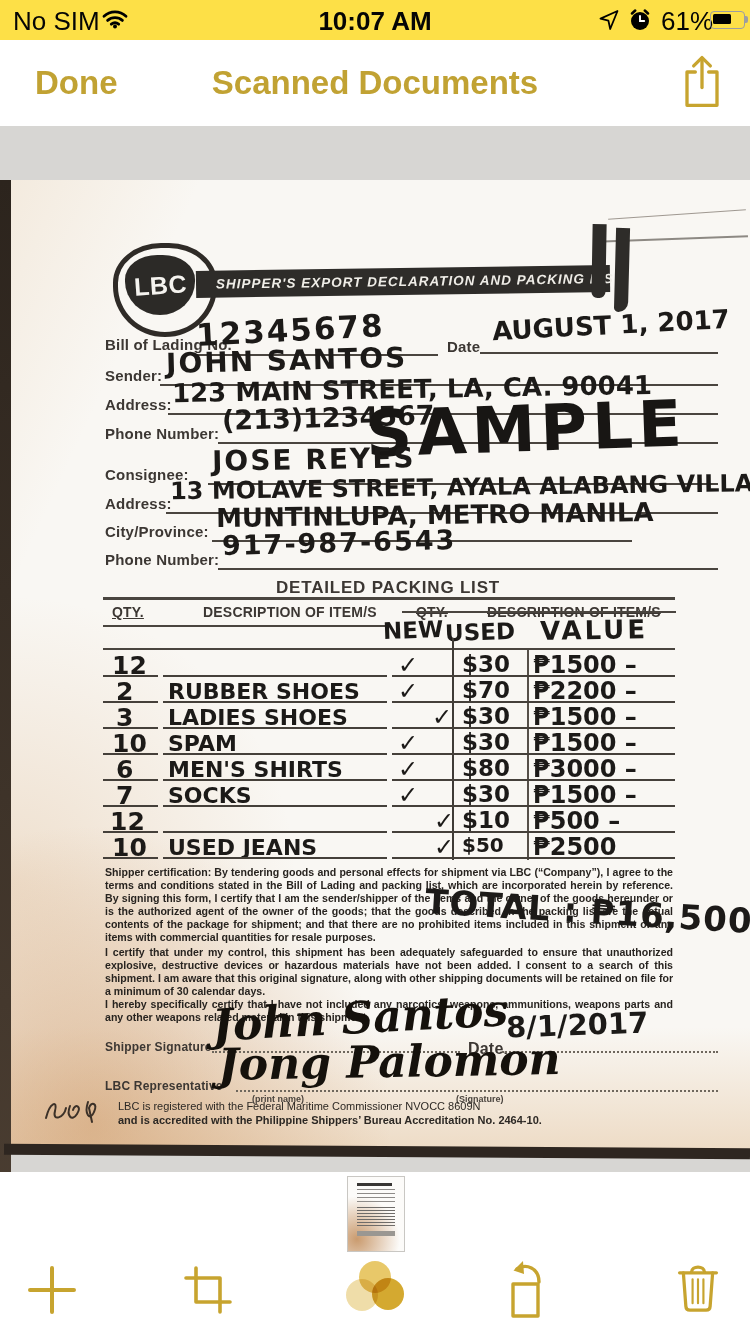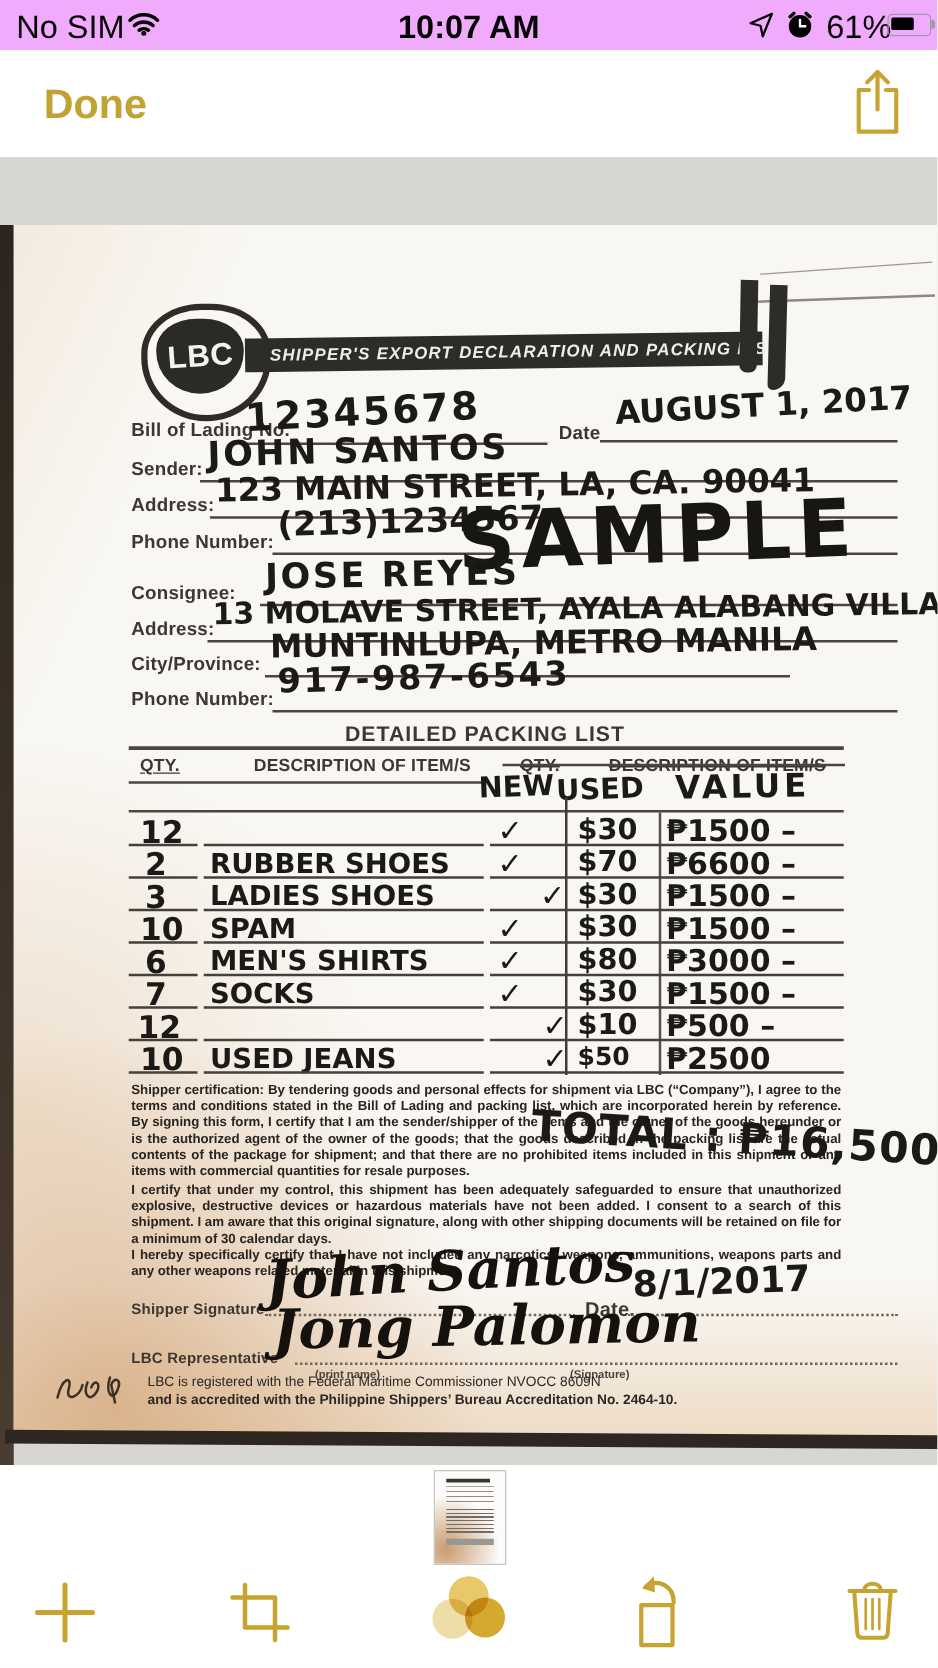--- a/index.html
+++ b/index.html
@@ -21,21 +21,21 @@
   .cap{font-size:9px;font-weight:600;color:#4a443e}
   .struck{text-decoration:line-through;text-decoration-thickness:2px}
   .prow{position:absolute;left:0;width:750px;height:27px}
   .c{position:absolute;font-family:"DejaVu Sans",sans-serif;font-weight:700;color:var(--ink);white-space:nowrap}
   .rl{position:absolute;top:24px;height:2px;background:#45403a}
   .gold-stroke{stroke:#C7A42F;fill:none;stroke-linecap:round;stroke-linejoin:round}
 </style>
 </head>
 <body>
 
-<div class="abs" style="left:0;top:0;width:750px;height:40px;background:#f0abfc">
+<div class="abs" style="left:0;top:0;width:750px;height:40px;background:#fde047">
   <span class="abs sbtxt" style="left:13px;top:6px">No SIM</span>
   <svg class="abs" style="left:102px;top:9px" width="26" height="20" viewBox="0 0 26 20">
     <path d="M2 7.2 A16 16 0 0 1 24 7.2" fill="none" stroke="#000" stroke-width="2.8" stroke-linecap="round"></path>
     <path d="M5.6 11.4 A11 11 0 0 1 20.4 11.4" fill="none" stroke="#000" stroke-width="2.8" stroke-linecap="round"></path>
     <path d="M9.3 15.2 A6 6 0 0 1 16.7 15.2" fill="none" stroke="#000" stroke-width="2.8" stroke-linecap="round"></path>
     <circle cx="13" cy="17.6" r="2" fill="#000"></circle>
   </svg>
   <span class="abs sbtxt" style="left:0;right:0;top:6px;text-align:center;font-weight:600">10:07 AM</span>
   <svg class="abs" style="left:598px;top:9px" width="22" height="22" viewBox="0 0 22 22">
     <path d="M19.5 2 L2.5 9.6 L10.4 11.6 L12.2 20 Z" fill="none" stroke="#000" stroke-width="1.8" stroke-linejoin="round"></path>
@@ -48,20 +48,21 @@
   </svg>
   <span class="abs sbtxt" style="left:661px;top:6px">61%</span>
   <div class="abs" style="left:710px;top:11px;width:33px;height:16px;border:1.5px solid #9d9da0;border-radius:4px">
     <div class="abs" style="left:1.5px;top:1.5px;width:18px;height:10px;background:#000;border-radius:1.5px"></div>
   </div>
   <div class="abs" style="left:745px;top:16px;width:3px;height:7px;background:#9d9da0;border-radius:0 2px 2px 0"></div>
 </div>
 
 <div class="abs" style="left:0;top:40px;width:750px;height:86px;background:#fff;border-bottom:1px solid #bab8b5">
   <span class="abs navtxt" style="left:35px;top:24px;font-weight:700">Done</span>
+  <span class="abs navtxt" style="left:0;right:0;top:24px;text-align:center">Scanned Documents</span>
   <svg class="abs" style="left:682px;top:14px" width="40" height="56" viewBox="0 0 36 50">
     <g>
       <path class="gold-stroke" d="M12 16 H4.5 V46 H31.5 V16 H24" stroke-width="3"></path>
       <path class="gold-stroke" d="M18 30 V3.5" stroke-width="3"></path>
       <path class="gold-stroke" d="M10.5 10.5 L18 3 L25.5 10.5" stroke-width="3"></path>
     </g>
   </svg>
 </div>
 
 <div class="abs" style="left:0;top:126px;width:750px;height:1046px;background:#d7d6d3">
@@ -155,21 +156,21 @@
   <div class="rl" style="left:103px;width:55px"></div>
   <div class="rl" style="left:163px;width:224px"></div>
   <div class="rl" style="left:392px;width:283px"></div>
 </div>
 <div class="prow" style="top:677px">
   <span class="c" style="left:116px;font-size:25px">2</span>
   <span class="c" style="left:168px;font-size:22px;top:2px">RUBBER SHOES</span>
   <span class="c" style="left:398px;font-size:24px">✓</span>
   <span class="c" style="left:430px;font-size:24px"></span>
   <span class="c" style="left:462px;font-size:23px">$70</span>
-  <span class="c" style="left:533px;font-size:24px">₱6600 –</span>
+  <span class="c" style="left:533px;font-size:24px">₱2200 –</span>
   <div class="rl" style="left:103px;width:55px"></div>
   <div class="rl" style="left:163px;width:224px"></div>
   <div class="rl" style="left:392px;width:283px"></div>
 </div>
 <div class="prow" style="top:703px">
   <span class="c" style="left:116px;font-size:25px">3</span>
   <span class="c" style="left:168px;font-size:22px;top:2px">LADIES SHOES</span>
   <span class="c" style="left:398px;font-size:24px"></span>
   <span class="c" style="left:432px;font-size:24px">✓</span>
   <span class="c" style="left:462px;font-size:23px">$30</span>

